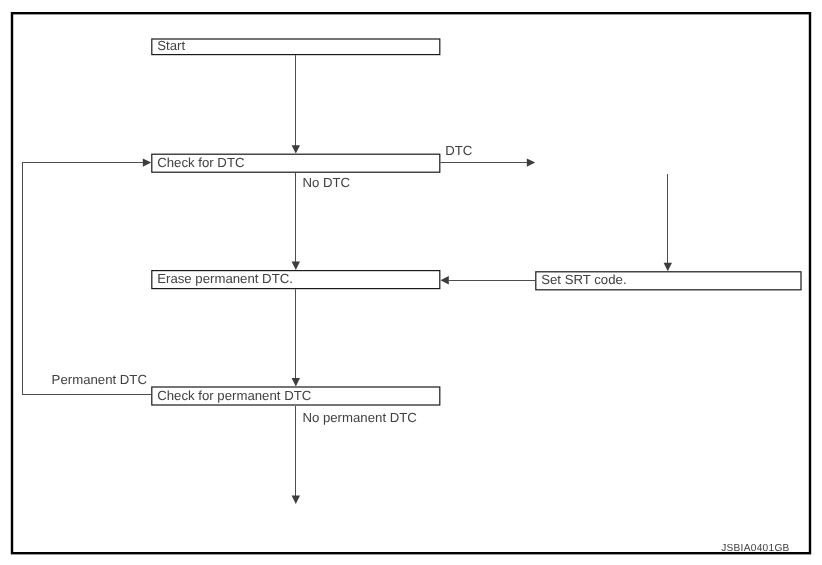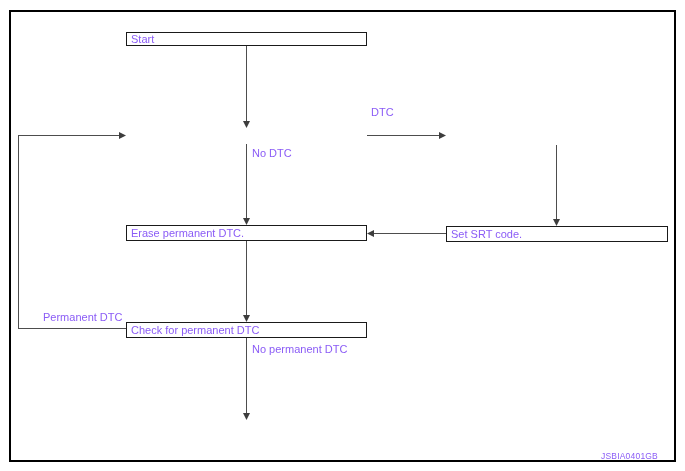--- a/index.html
+++ b/index.html
@@ -6,21 +6,21 @@
     margin: 0;
     padding: 0;
     background: #ffffff;
   }
   .canvas {
     position: relative;
     width: 685px;
     height: 471px;
     background: #ffffff;
     font-family: "Liberation Sans", sans-serif;
-    color: #8b5cf6;
+    color: #404040;
     overflow: hidden;
   }
   .frame {
     position: absolute;
     left: 9px;
     top: 10px;
     width: 667px;
     height: 452px;
     border: 2px solid #000000;
     box-sizing: border-box;
@@ -61,21 +61,21 @@
   .node-set-srt      { left: 446px; top: 226px; width: 222px; text-align: right; }
   .node-check-perm   { left: 126px; top: 322px; width: 241px; }
   .node-end          { left: 126px; top: 420px; width: 242px; }
   .edge-label {
     position: absolute;
     font-size: 11px;
     line-height: 13px;
     white-space: nowrap;
     background: #ffffff;
   }
-  .label-dtc          { left: 371px; top: 106px; }
+  .label-dtc          { left: 371px; top: 120px; }
   .label-no-dtc       { left: 252px; top: 147px; }
   .label-perm-dtc     { left: 43px;  top: 311px; }
   .label-no-perm-dtc  { left: 252px; top: 343px; text-align: right; }
   .figure-code {
     position: absolute;
     right: 27px;
     top: 451px;
     font-size: 8.5px;
     line-height: 10px;
     letter-spacing: 0.2px;
@@ -111,20 +111,21 @@
 
     <path class="flow-line" d="M126 328.5 H 18.5 V 135.5 H 120"></path>
     <polygon class="arrow-head" points="119,132 119,139 126,135.5"></polygon>
 
     <path class="flow-line" d="M246.5 338 V 414"></path>
     <polygon class="arrow-head" points="243,413 250,413 246.5,420"></polygon>
   </svg>
 
   <div class="node node-start">Start</div>
 
+  <div class="node node-check-dtc">Check for DTC</div>
 
 
   <div class="node node-erase-perm">Erase permanent DTC.</div>
 
   <div class="node node-set-srt">Set SRT code.</div>
 
   <div class="node node-check-perm">Check for permanent DTC</div>
 
 
   <div class="edge-label label-dtc">DTC</div>

